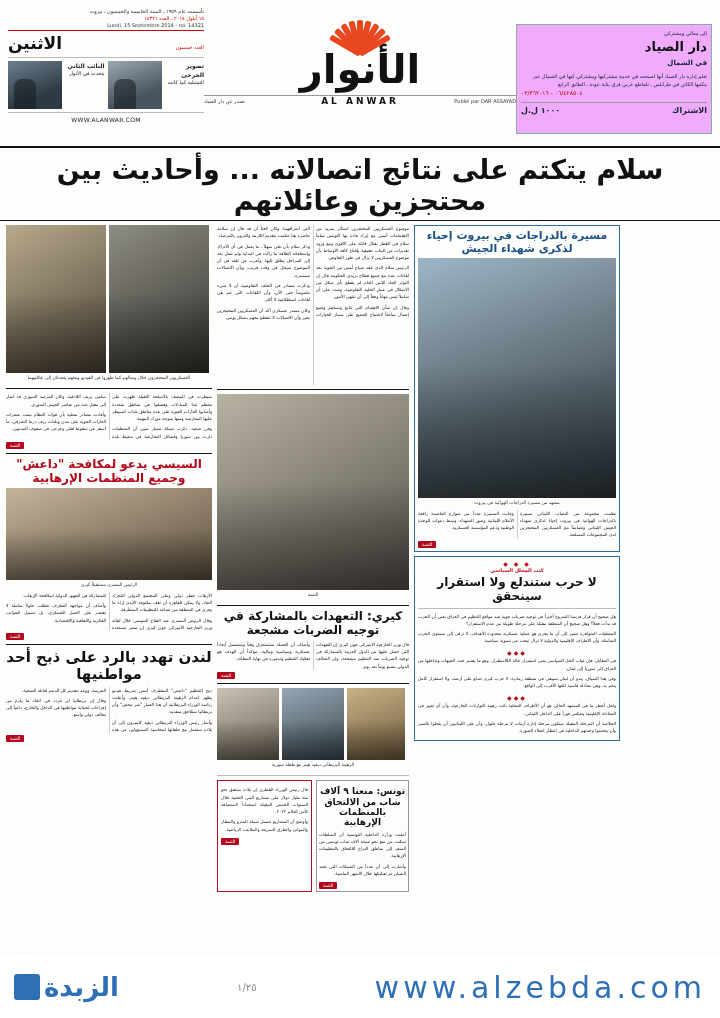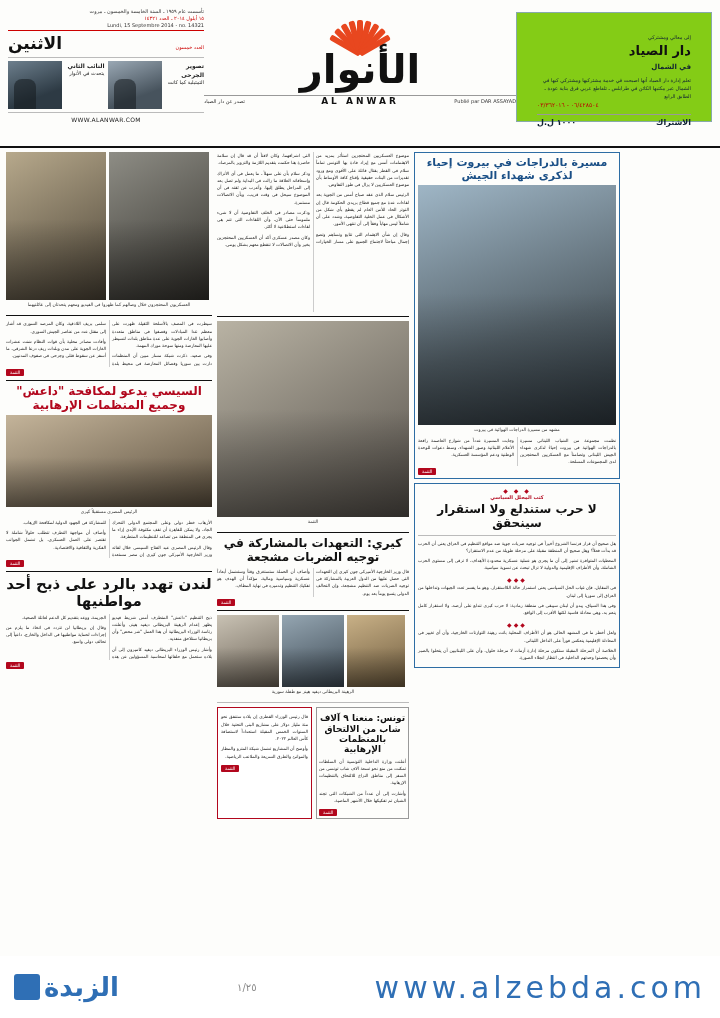--- a/index.html
+++ b/index.html
@@ -138,27 +138,27 @@
     align-items: center;
     font-size: 5px;
     color: #333;
     border-top: 1px solid #999;
     padding-top: 2px;
   }
 
   .mh-left {
     width: 196px;
     border: 1px solid #8aa;
-    padding: 20px;
+    padding: 4px;
     text-align: right;
     font-size: 5px;
     line-height: 1.6;
     color: #123;
-    background: #84cc16;
-    margin-top: 8px;
+    background: #f0abfc;
+    margin-top: 20px;
     height: 110px;
   }
   .mh-left .ad-title {
     font-size: 13px; font-weight: bold; color:#111; letter-spacing:-1px;
   }
   .mh-left .ad-sub { font-size: 7px; font-weight:bold; margin-bottom:3px; }
   .mh-left .ad-phone { font-size:6px; color:#b00; direction:ltr; text-align:left; }
   .mh-left .ad-box {
     margin-top: 4px; border-top:1px solid #999; padding-top:2px;
     display:flex; flex-direction:row-reverse; justify-content:space-between;
@@ -359,20 +359,21 @@
       <div class="ad-sub">في الشمال</div>
       <div>تعلم إدارة دار الصياد أنها اصبحت في خدمة مشتركيها ومشتركي كبها في الشمال عبر مكتبها الكائن في طرابلس ـ تلفاطع عربي فرق بناية عودة ـ الطابق الرابع</div>
       <div class="ad-phone">٠٦/٤٢٨٥٠٤ - ٠٣/٣٦٢٠١٦</div>
       <div class="ad-box">
         <span>١٠٠٠ ل.ل</span>
         <span>الاشتراك</span>
       </div>
     </div>
   </div>
 
+  <div class="main-headline">سلام يتكتم على نتائج اتصالاته ... وأحاديث بين محتجزين وعائلاتهم</div>
 
   <div class="body">
 
     <div class="col-right">
 
       <div style="display:flex;flex-direction:row-reverse;gap:3px;">
         <div class="photo p1" style="width:100px;height:148px;"></div>
         <div class="photo p2" style="width:100px;height:148px;"></div>
       </div>
       <div class="cap">العسكريون المحتجزون خلال وصالهم كما ظهروا في الفيديو ومعهم يتحدثان إلى عائلتيهما</div>

